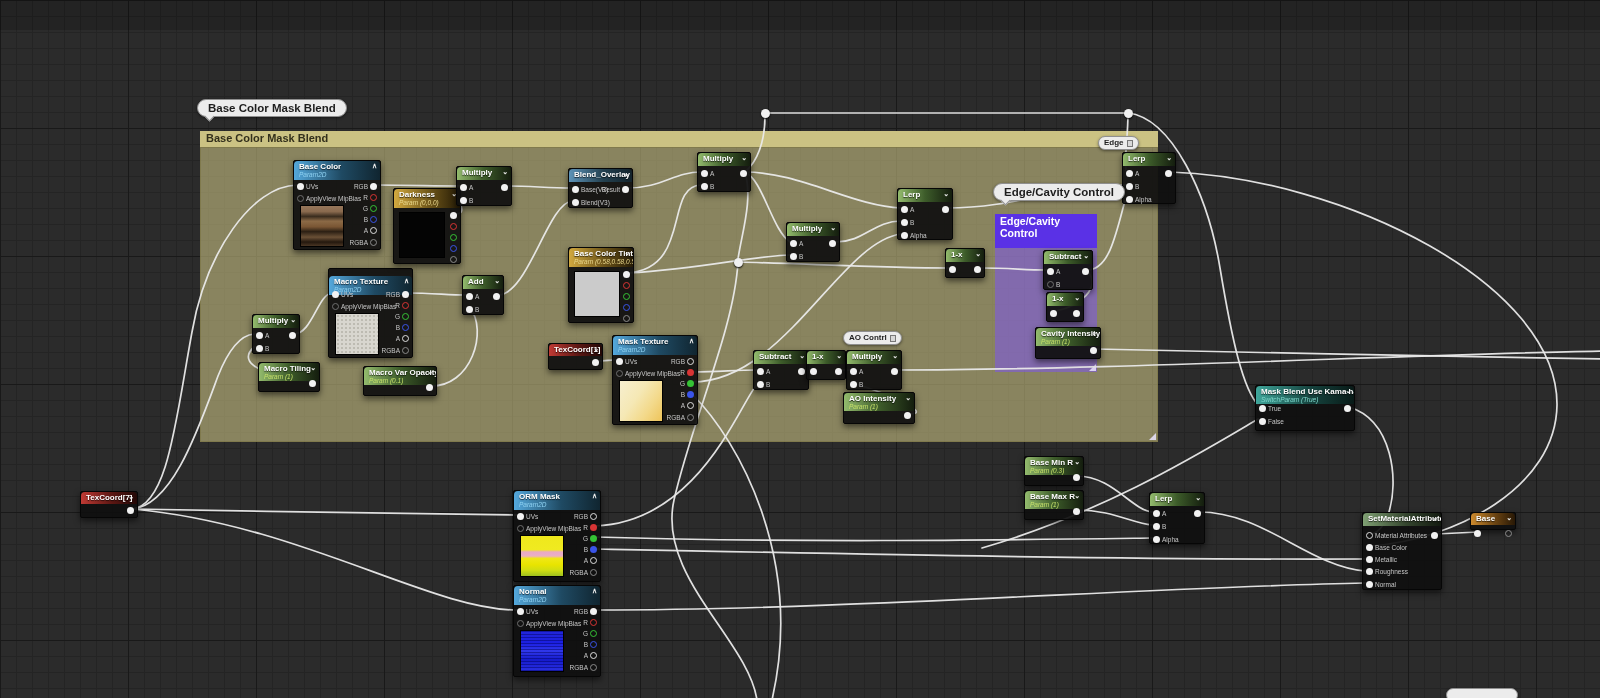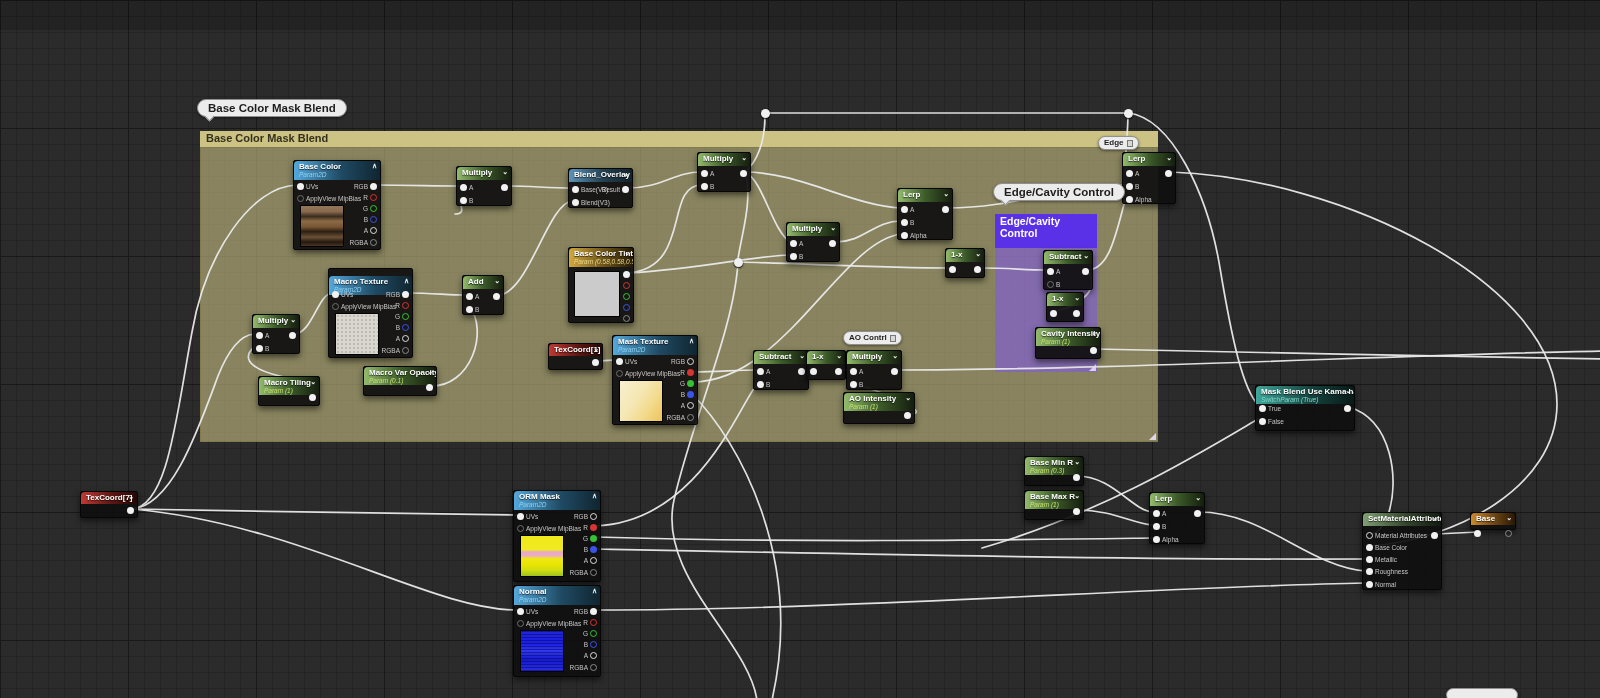--- a/index.html
+++ b/index.html
@@ -333,20 +333,43 @@
       </div>
       <div class="pin out" style="top: 64.8px;">
         <span class="dot w h"></span>
         <span class="pl">A</span>
       </div>
       <div class="pin out" style="top: 76px;">
         <span class="dot gray h"></span>
         <span class="pl">RGBA</span>
       </div>
     </div>
+    <div class="node" style="left: 393px; top: 188px; width: 68px; height: 76px;">
+      <div class="nhdr hdr-gold" style="height: 19px;">
+        <div class="t">Darkness</div>
+        <div class="s">Param (0,0,0)</div>
+        <div class="chev">⌄</div>
+      </div>
+      <div class="pv pv-black" style="left: 5px; top: 23px; width: 46px; height: 46px;"></div>
+      <div class="pin out" style="top: 21px;">
+        <span class="dot w f"></span>
+      </div>
+      <div class="pin out" style="top: 32px;">
+        <span class="dot r h"></span>
+      </div>
+      <div class="pin out" style="top: 43px;">
+        <span class="dot g h"></span>
+      </div>
+      <div class="pin out" style="top: 54px;">
+        <span class="dot b h"></span>
+      </div>
+      <div class="pin out" style="top: 65px;">
+        <span class="dot gray h"></span>
+      </div>
+    </div>
     <div class="node" style="left: 568px; top: 247px; width: 66px; height: 76px;">
       <div class="nhdr hdr-gold" style="height: 19px;">
         <div class="t">Base Color Tint</div>
         <div class="s">Param (0.58,0.58,0.58)</div>
         <div class="chev">⌄</div>
       </div>
       <div class="pv pv-tint" style="left: 5px; top: 23px; width: 46px; height: 46px;"></div>
       <div class="pin out" style="top: 21px;">
         <span class="dot w f"></span>
       </div>
@@ -425,21 +448,21 @@
         <span class="pl">A</span>
       </div>
       <div class="pin in" style="top: 28px;">
         <span class="dot w f"></span>
         <span class="pl">B</span>
       </div>
       <div class="pin out" style="top: 15px;">
         <span class="dot w f"></span>
       </div>
     </div>
-    <div class="node" style="left: 258px; top: 376px; width: 62px; height: 30px;">
+    <div class="node" style="left: 258px; top: 362px; width: 62px; height: 30px;">
       <div class="nhdr hdr-green" style="height: 18px;">
         <div class="t">Macro Tiling</div>
         <div class="s">Param (1)</div>
         <div class="chev">⌄</div>
       </div>
       <div class="pin out" style="top: 15px;">
         <span class="dot w f"></span>
       </div>
     </div>
     <div class="node" style="left: 363px; top: 366px; width: 74px; height: 30px;">

